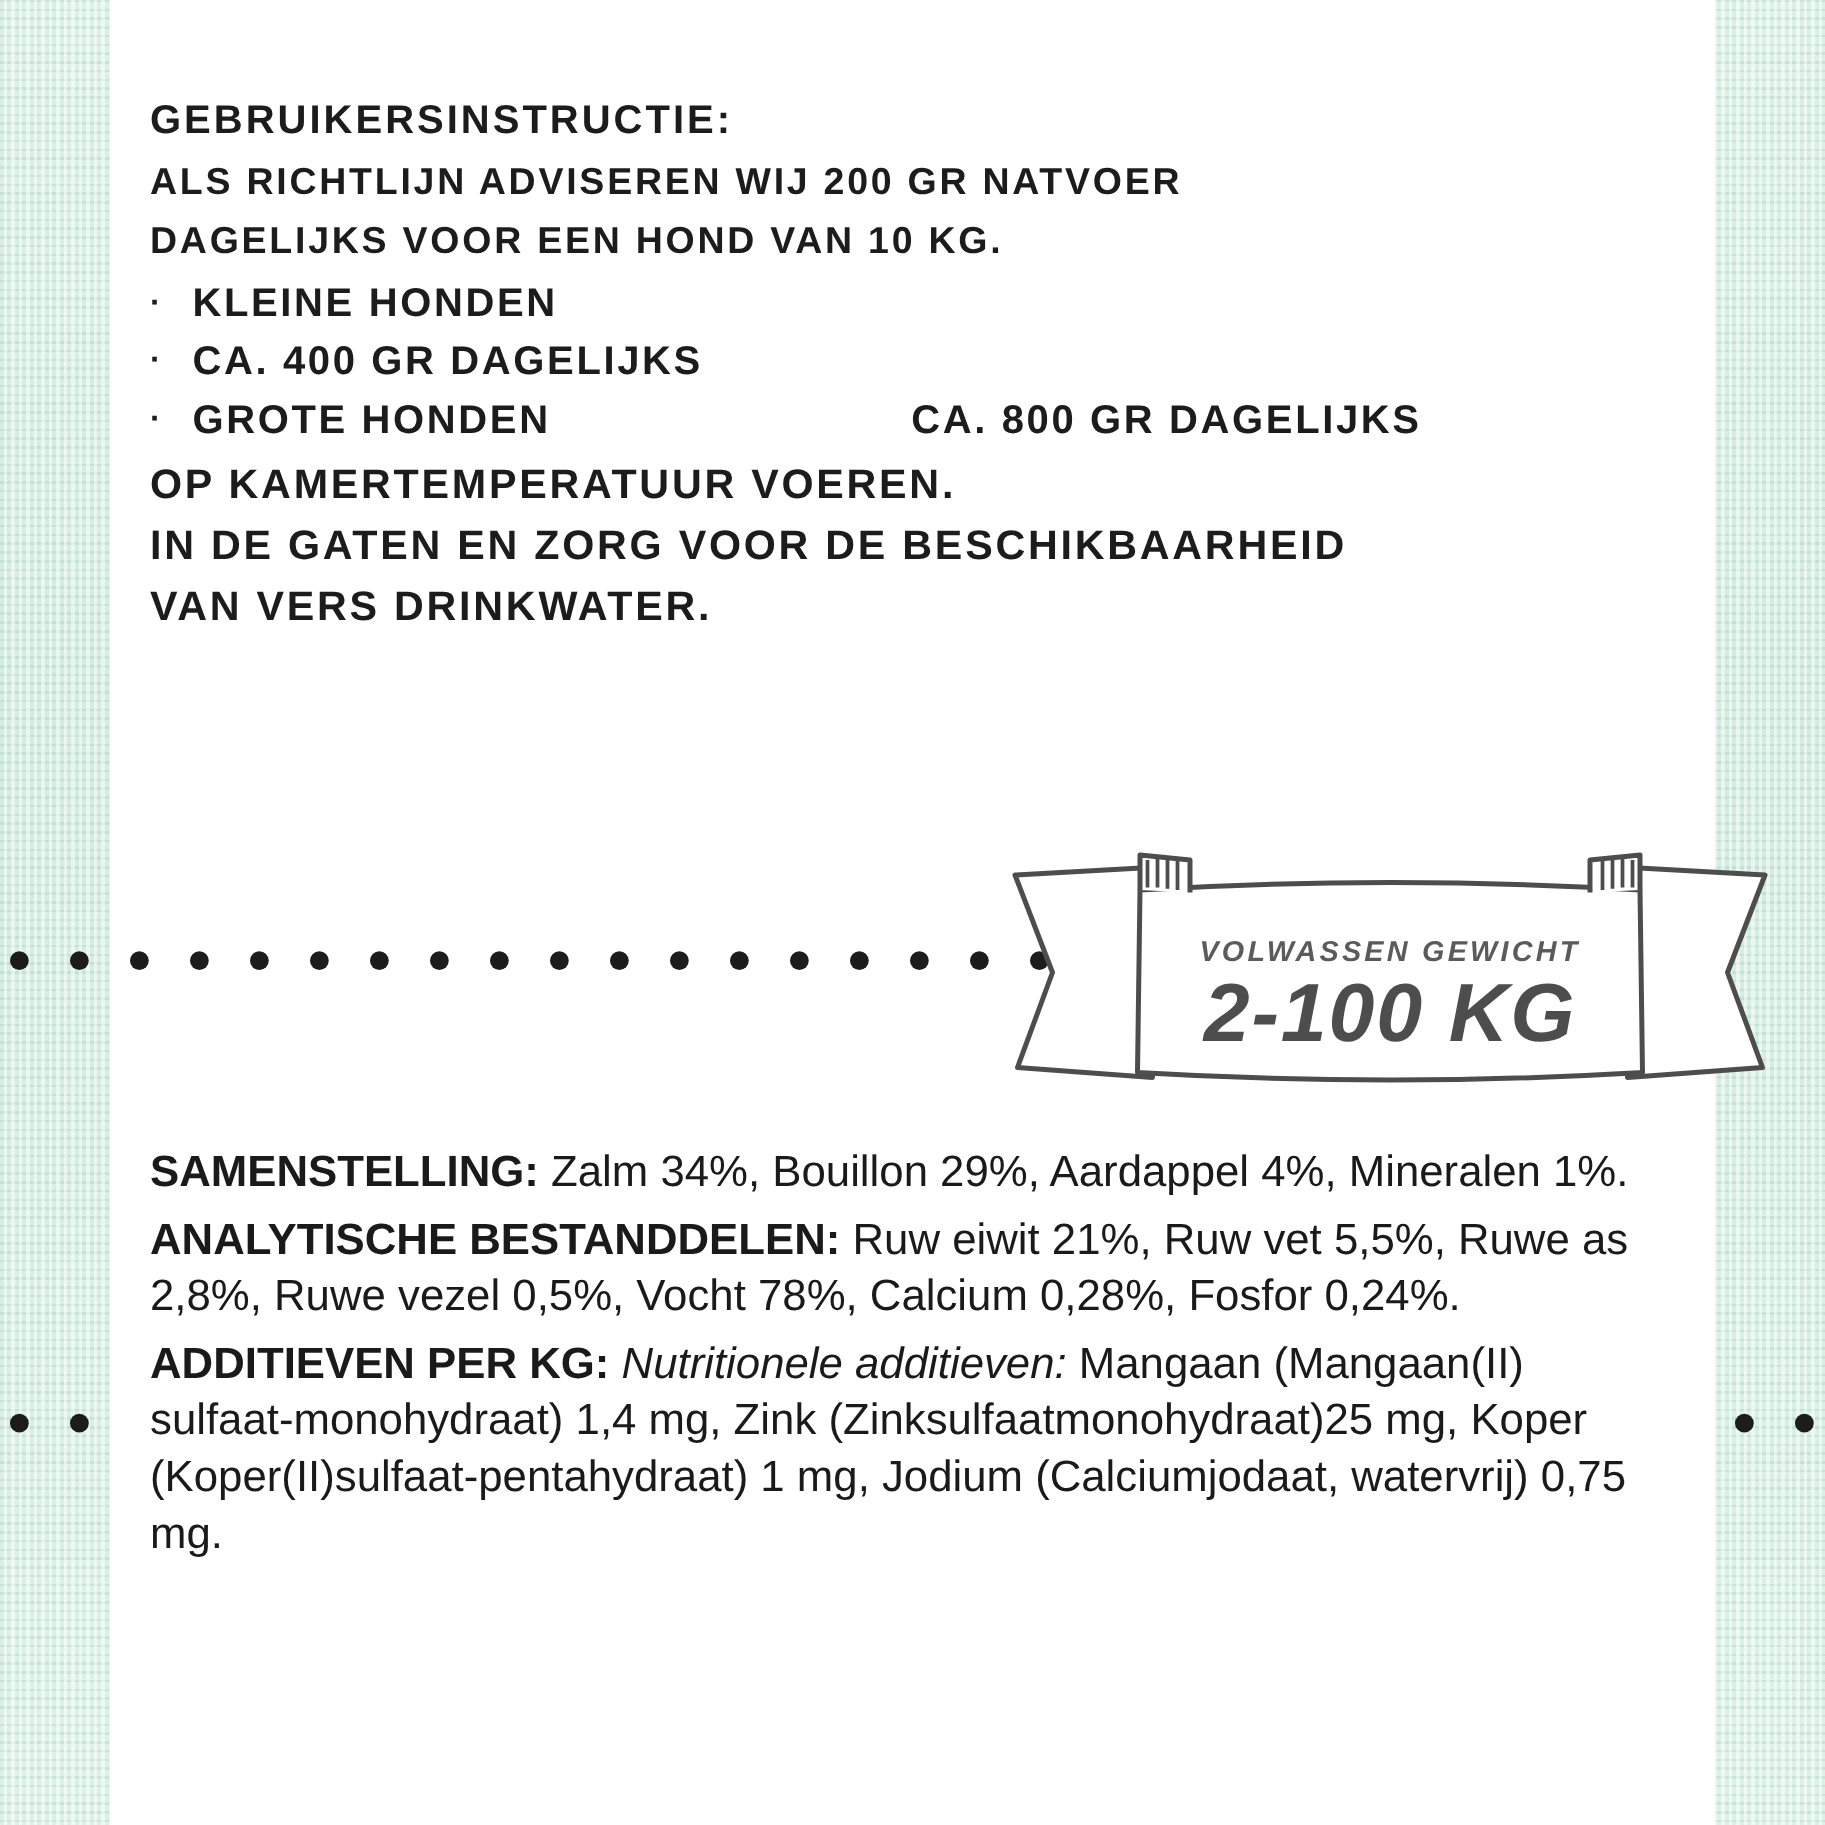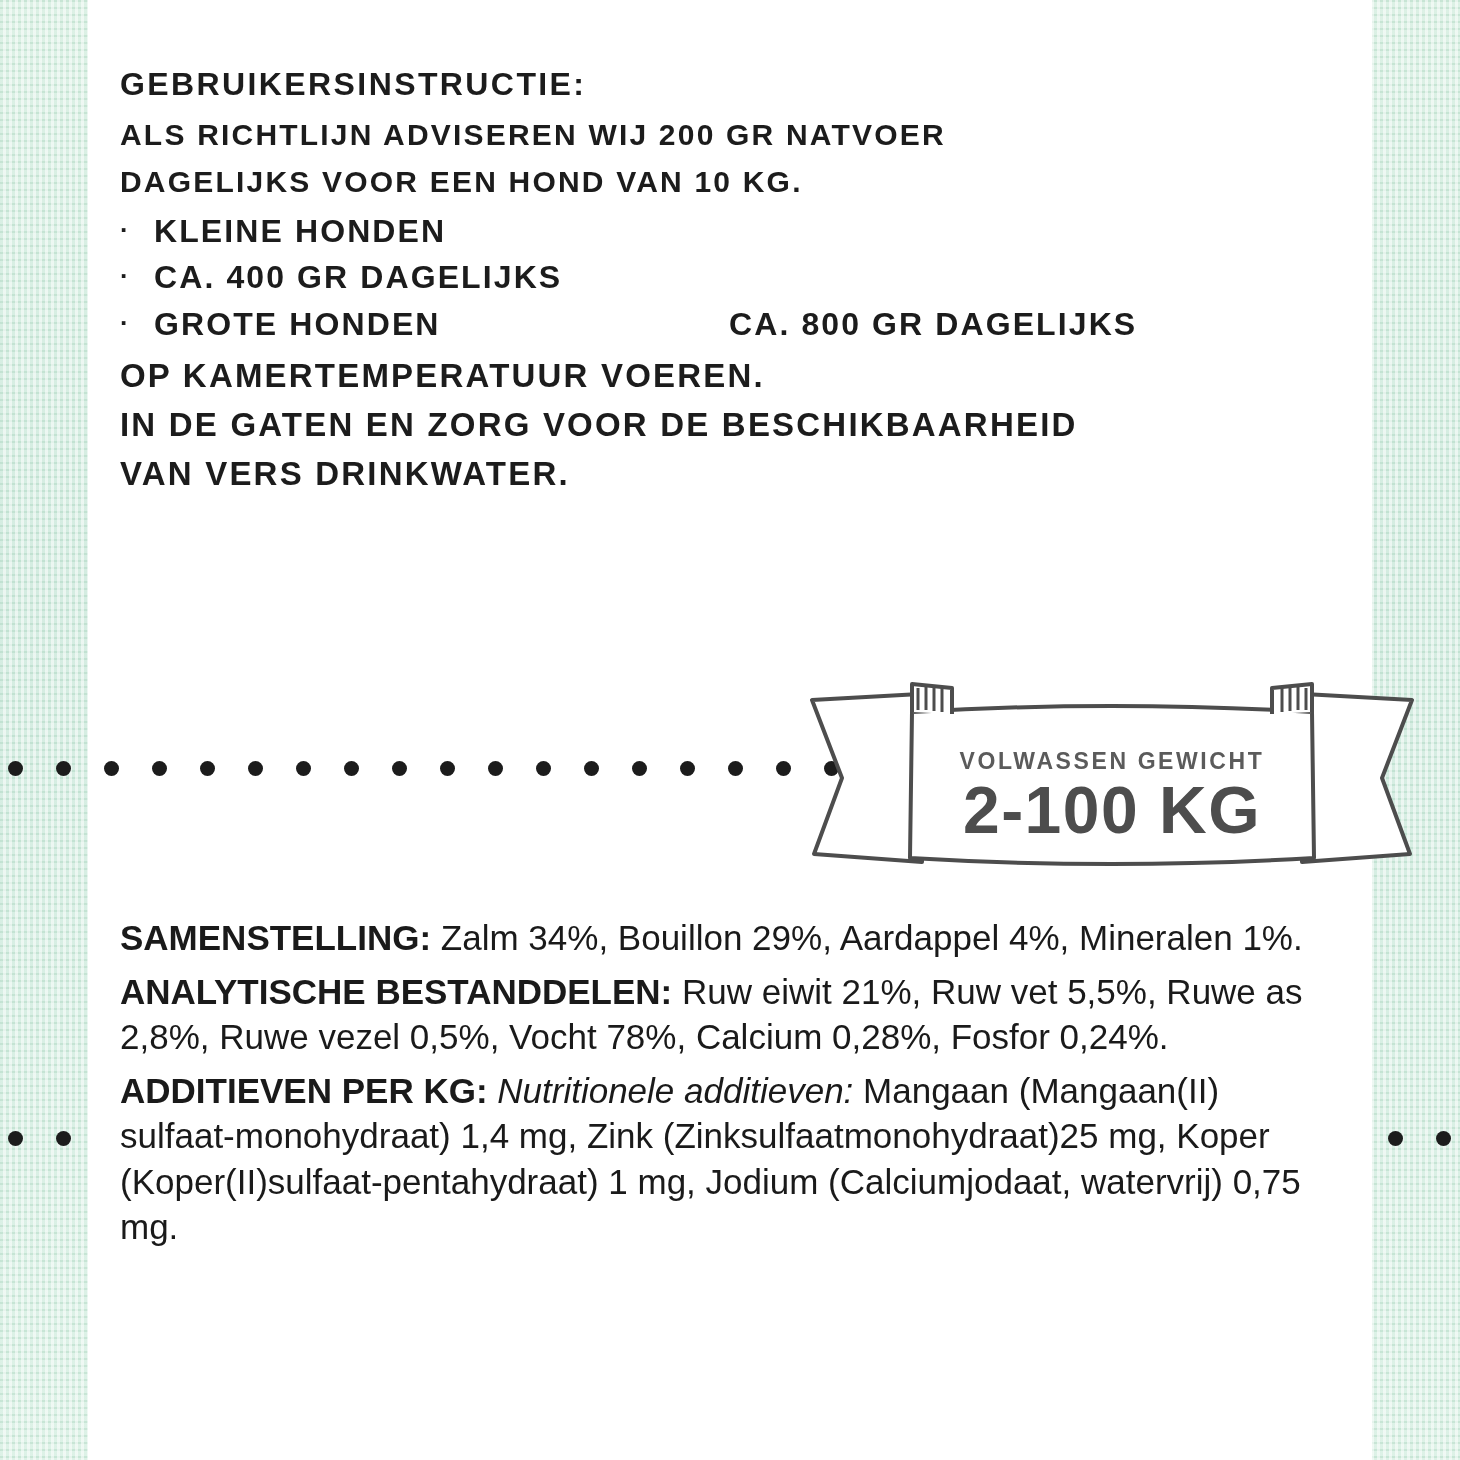--- a/index.html
+++ b/index.html
@@ -44,21 +44,21 @@
   }
 
   
   .content {
     position: absolute;
     left: 88px;
     top: 0;
     width: 1284px;
     height: 1460px;
     box-sizing: border-box;
-    padding: 0 32px;
+    padding: 11px 32px;
   }
 
   
   .instr {
     padding-top: 62px;
     color: #1c1c1c;
     font-weight: 700;
     letter-spacing: 2.2px;
     font-size: 32px;
     line-height: 1.43;
@@ -140,20 +140,21 @@
     height: 200px;
   }
   .banner svg { display: block; }
   .banner-text {
     position: absolute;
     left: 0;
     top: 0;
     width: 620px;
     height: 200px;
     text-align: center;
+    font-style: italic;
   }
   .banner-small {
     position: absolute;
     left: 0;
     top: 76px;
     width: 620px;
     text-align: center;
     font-size: 23px;
     font-weight: 700;
     letter-spacing: 2.6px;

